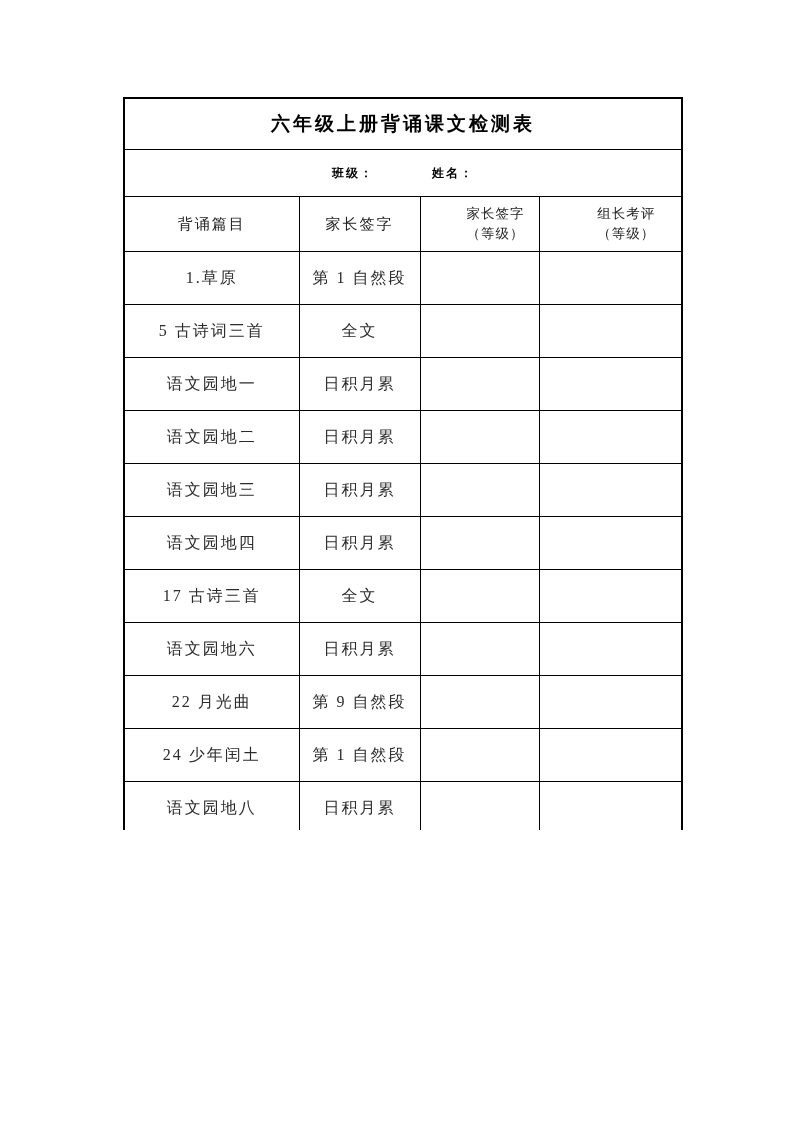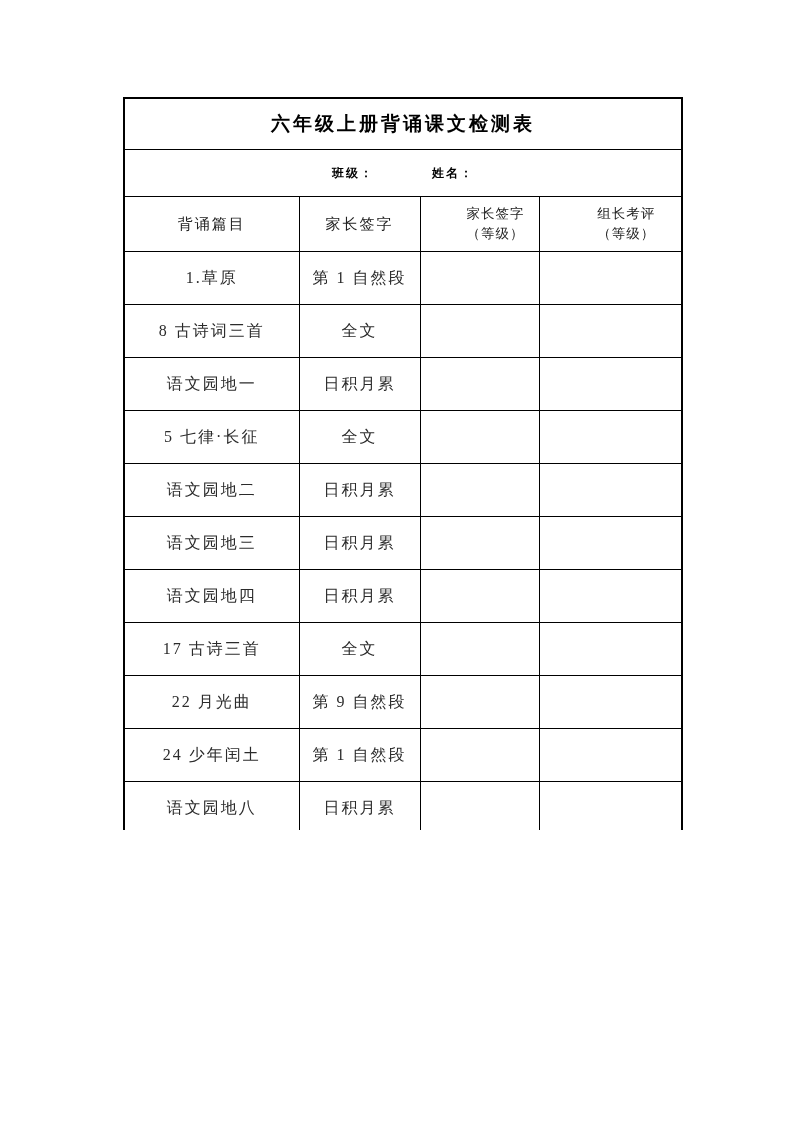--- a/index.html
+++ b/index.html
@@ -119,34 +119,28 @@
         </td>
       </tr>
 
       <tr>
         <td class="data-cell">1.草原</td>
         <td class="data-cell">第 1 自然段</td>
         <td class="data-cell"></td>
         <td class="data-cell"></td>
       </tr>
       <tr>
-        <td class="data-cell">8 古诗词三首</td>
+        <td class="data-cell">5 古诗词三首</td>
         <td class="data-cell">全文</td>
         <td class="data-cell"></td>
         <td class="data-cell"></td>
       </tr>
       <tr>
         <td class="data-cell">语文园地一</td>
         <td class="data-cell">日积月累</td>
-        <td class="data-cell"></td>
-        <td class="data-cell"></td>
-      </tr>
-      <tr>
-        <td class="data-cell">5 七律·长征</td>
-        <td class="data-cell">全文</td>
         <td class="data-cell"></td>
         <td class="data-cell"></td>
       </tr>
       <tr>
         <td class="data-cell">语文园地二</td>
         <td class="data-cell">日积月累</td>
         <td class="data-cell"></td>
         <td class="data-cell"></td>
       </tr>
       <tr>
@@ -157,20 +151,26 @@
       </tr>
       <tr>
         <td class="data-cell">语文园地四</td>
         <td class="data-cell">日积月累</td>
         <td class="data-cell"></td>
         <td class="data-cell"></td>
       </tr>
       <tr>
         <td class="data-cell">17 古诗三首</td>
         <td class="data-cell">全文</td>
+        <td class="data-cell"></td>
+        <td class="data-cell"></td>
+      </tr>
+      <tr>
+        <td class="data-cell">语文园地六</td>
+        <td class="data-cell">日积月累</td>
         <td class="data-cell"></td>
         <td class="data-cell"></td>
       </tr>
       <tr>
         <td class="data-cell">22 月光曲</td>
         <td class="data-cell">第 9 自然段</td>
         <td class="data-cell"></td>
         <td class="data-cell"></td>
       </tr>
       <tr>

